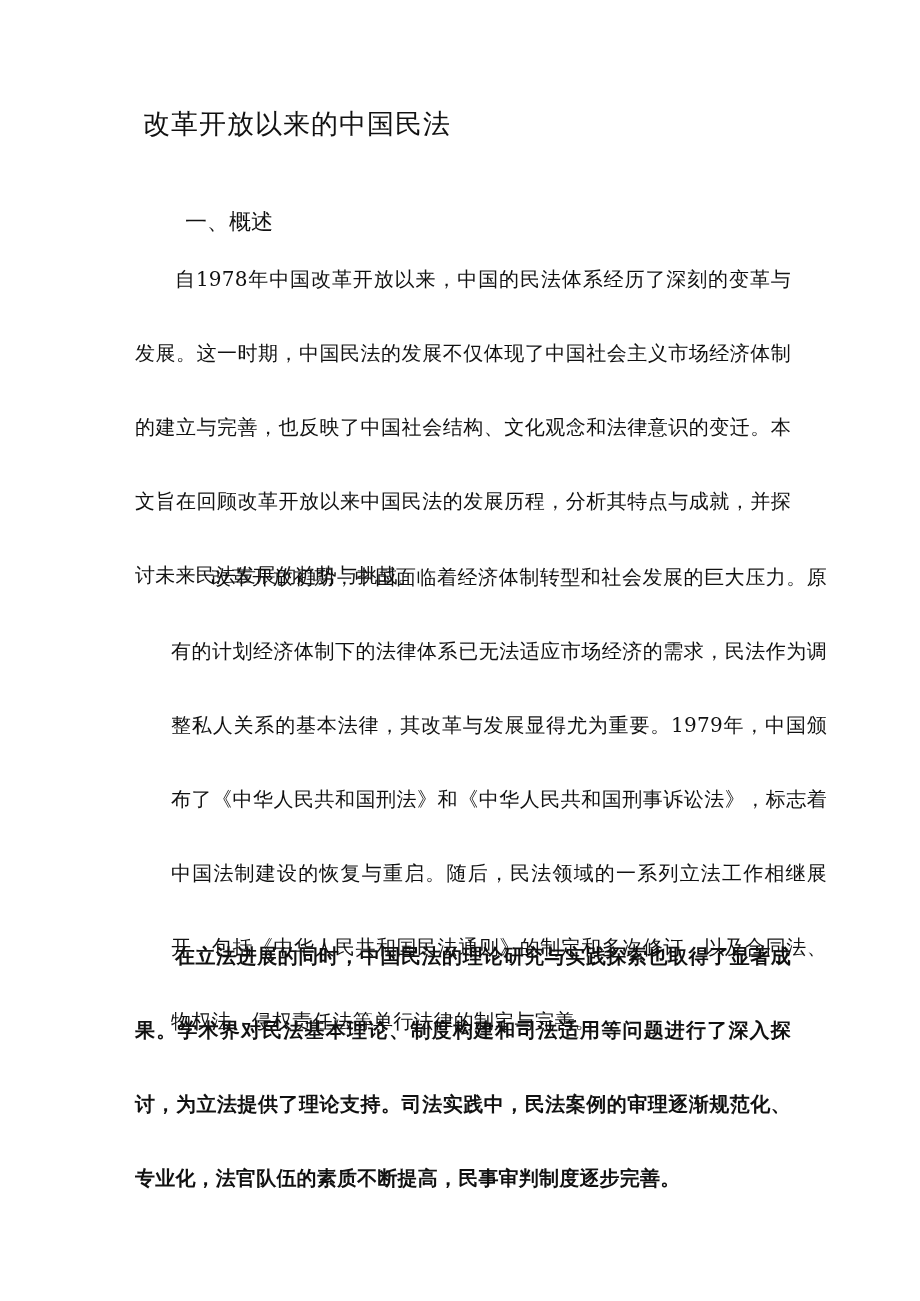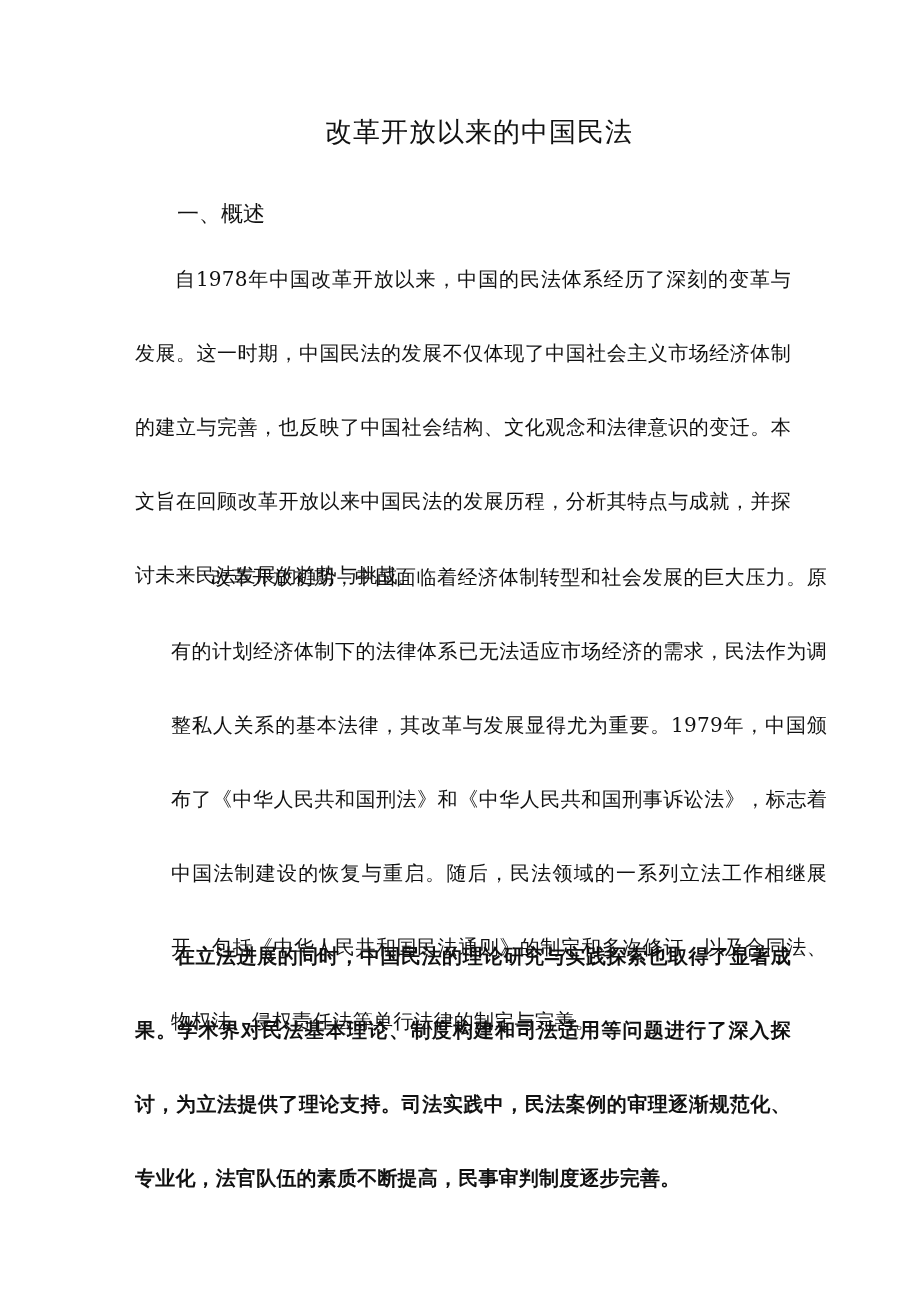--- a/index.html
+++ b/index.html
@@ -19,35 +19,35 @@
       position: absolute;
       left: 135px;
       top: 0;
       width: 656px;
     }
     .doc-title {
       position: absolute;
       top: 96px;
       left: 0;
       width: 656px;
-      text-align: center;
+      text-align: left;
       font-size: 27px;
       line-height: 40px;
       letter-spacing: 1px;
       font-weight: normal;
-      margin: 16px;
+      margin: 8px;
     }
     .section-heading {
       position: absolute;
       top: 196px;
       left: 42px;
       font-size: 22px;
       line-height: 36px;
       font-weight: normal;
-      margin: 0;
+      margin: 8px;
     }
     .body-para {
       position: absolute;
       left: 0;
       width: 656px;
       margin: 0;
       font-size: 20px;
       line-height: 74px;
       text-align: justify;
       text-indent: 2em;

